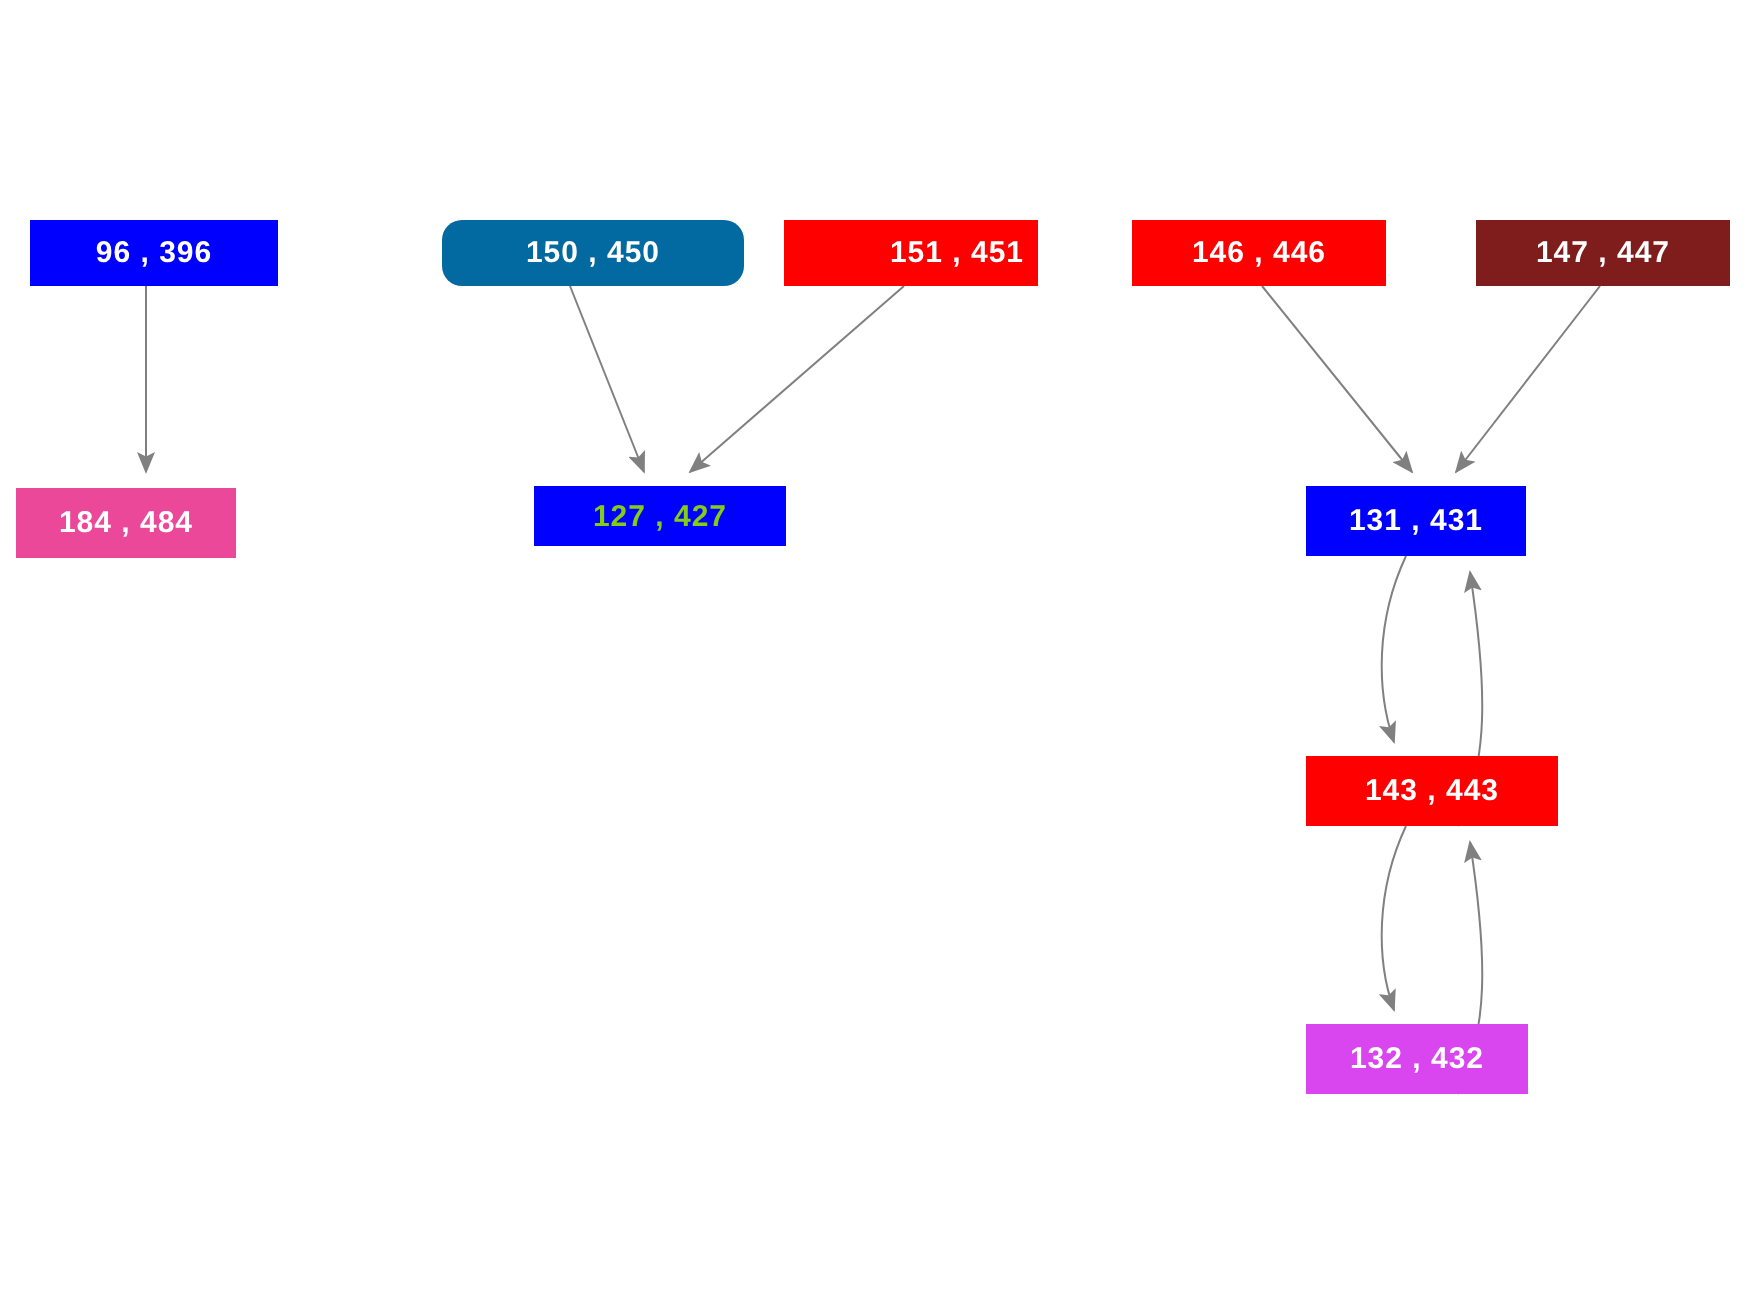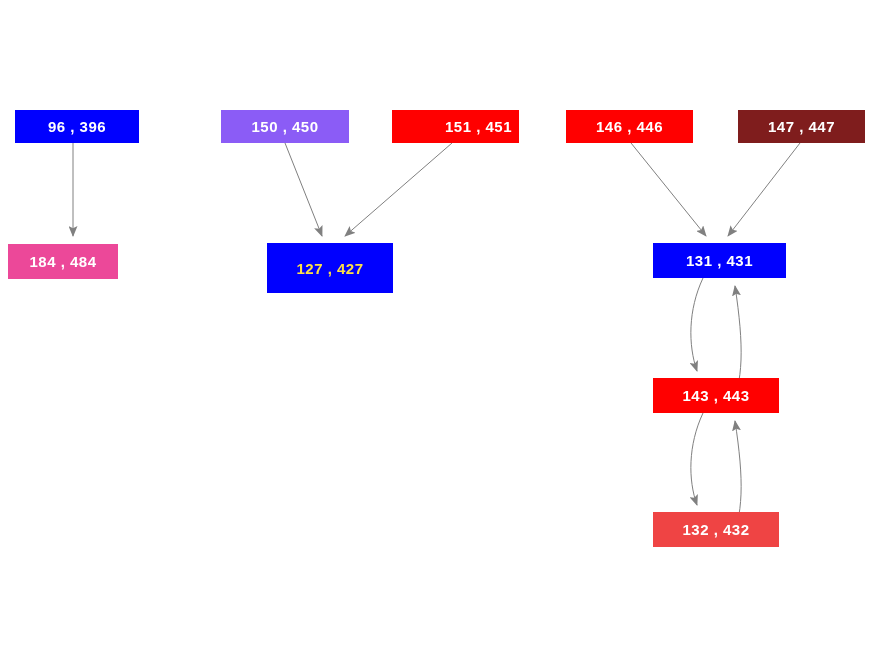--- a/index.html
+++ b/index.html
@@ -60,23 +60,23 @@
         <path d="M 703,278 C 688,310 688,345 697,371" fill="none" stroke="#808080" stroke-width="1" marker-end="url(#arrowhead)"></path>
         <path d="M 729,413 C 744,381 744,346 735,286" fill="none" stroke="#808080" stroke-width="1" marker-end="url(#arrowhead)"></path>
         <path d="M 703,413 C 688,445 688,480 697,505" fill="none" stroke="#808080" stroke-width="1" marker-end="url(#arrowhead)"></path>
         <path d="M 729,547 C 744,515 744,480 735,421" fill="none" stroke="#808080" stroke-width="1" marker-end="url(#arrowhead)"></path>
       </g>
   </svg>
 
   <div id="nodes-group">
       <div class="node blue" style="left: 15px; top: 110px; width: 124px; height: 33px; background: rgb(0, 0, 255); color: rgb(255, 255, 255);">96 , 396</div>
       <div class="node red" style="left: 8px; top: 244px; width: 110px; height: 35px; background: #ec4899; color: rgb(255, 255, 255);">184 , 484</div>
-      <div class="node red" style="left: 221px; top: 110px; width: 128px; height: 33px; background: #8b5cf6; color: rgb(255, 255, 255);">150 , 450</div>
+      <div class="node red" style="left: 221px; top: 110px; width: 151px; height: 33px; background: #0369a1; color: rgb(255, 255, 255); border-radius: 10px;">150 , 450</div>
       <div class="node red" style="left: 392px; top: 110px; width: 127px; height: 33px; background: rgb(255, 0, 0); color: rgb(255, 255, 255); padding-left: 46px;">151 , 451</div>
-      <div class="node blue" style="left: 267px; top: 243px; width: 126px; height: 50px; background: rgb(0, 0, 255); color: #fde047;">127 , 427</div>
+      <div class="node blue" style="left: 267px; top: 243px; width: 126px; height: 30px; background: rgb(0, 0, 255); color: #84cc16;">127 , 427</div>
       <div class="node red" style="left: 566px; top: 110px; width: 127px; height: 33px; background: rgb(255, 0, 0); color: rgb(255, 255, 255);">146 , 446</div>
       <div class="node red" style="left: 738px; top: 110px; width: 127px; height: 33px; background: #7f1d1d; color: rgb(255, 255, 255);">147 , 447</div>
-      <div class="node blue" style="left: 653px; top: 243px; width: 133px; height: 35px; background: rgb(0, 0, 255); color: rgb(255, 255, 255);">131 , 431</div>
+      <div class="node blue" style="left: 653px; top: 243px; width: 110px; height: 35px; background: rgb(0, 0, 255); color: rgb(255, 255, 255);">131 , 431</div>
       <div class="node red" style="left: 653px; top: 378px; width: 126px; height: 35px; background: rgb(255, 0, 0); color: rgb(255, 255, 255);">143 , 443</div>
-      <div class="node blue" style="left: 653px; top: 512px; width: 126px; height: 35px; background: #ef4444; color: rgb(255, 255, 255);">132 , 432</div>
+      <div class="node blue" style="left: 653px; top: 512px; width: 111px; height: 35px; background: #d946ef; color: rgb(255, 255, 255);">132 , 432</div>
     </div>
 
 </div>
 
 </body></html>

